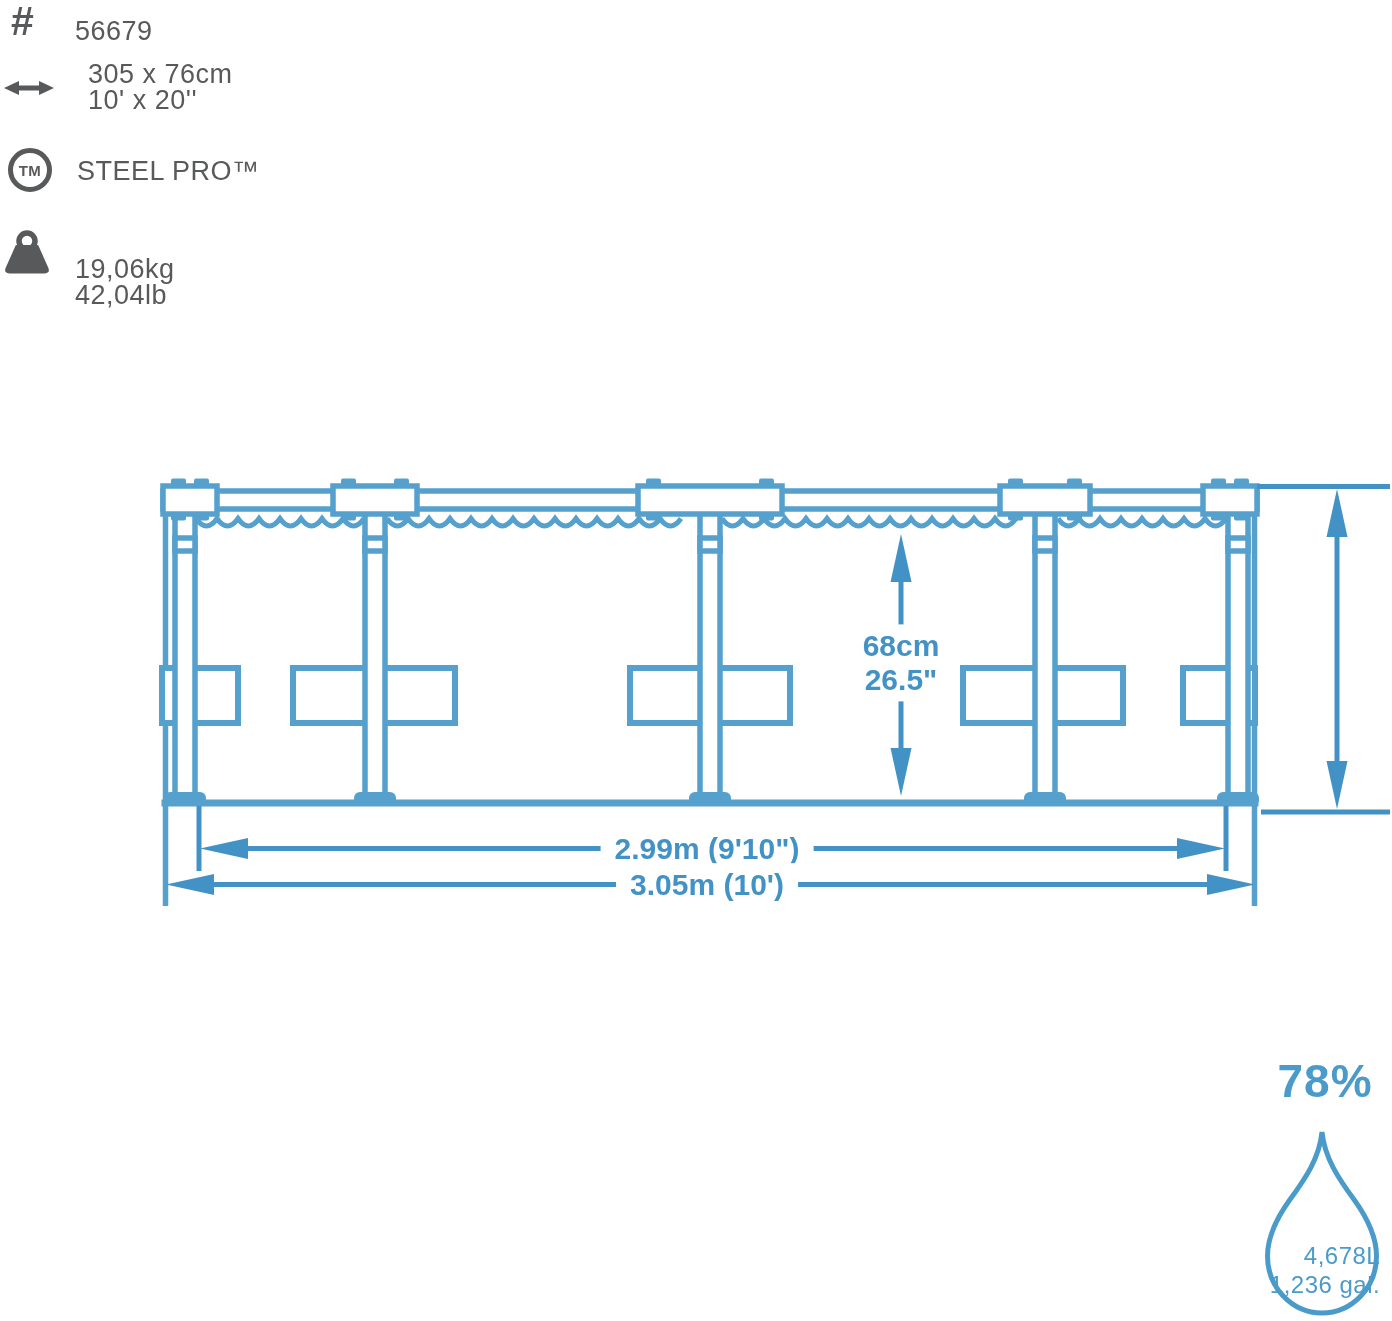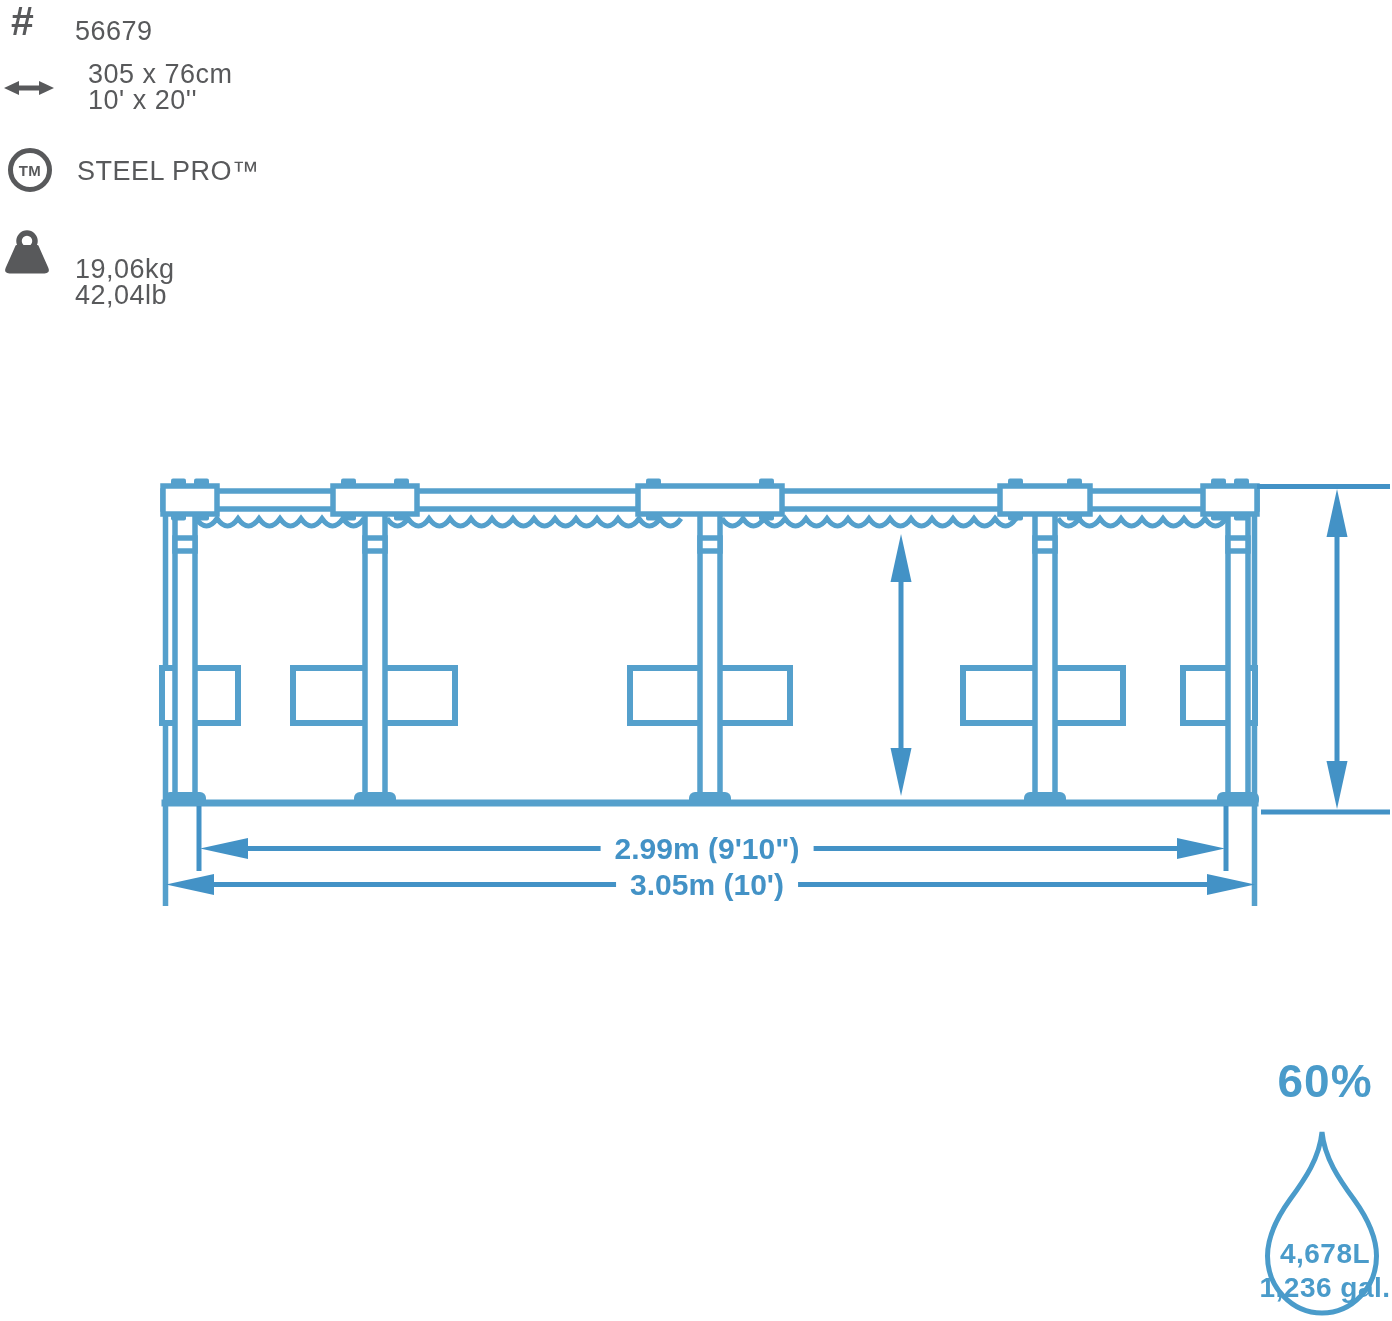--- a/index.html
+++ b/index.html
@@ -53,26 +53,25 @@
     transform:translate(-50%,-50%);
     color:var(--accent);
     font-weight:700;
     font-size:46px;
     letter-spacing:1px;
   }
   .vol{
     position:absolute;
     transform:translate(-50%,-50%);
     color:var(--accent);
-    font-size:28px;
+    font-size:24px;
     line-height:1.2;
     letter-spacing:.5px;
-    text-align:center;
+    text-align:right;
     white-space:nowrap;
-    font-weight:bold;
   }
 </style>
 </head>
 <body>
 
 <div class="page">
 
   <svg id="pool-svg" width="1392" height="1321" viewBox="0 0 1392 1321">
 
     <g>
@@ -175,25 +174,29 @@
   </div>
 
   <div class="tm-badge">TM</div>
   <div class="spec" style="left:77px;top:158px;">STEEL PRO™</div>
 
   <div class="spec" style="left:75px;top:228px;margin-top:28px;">
     <div>19,06kg</div>
     <div>42,04lb</div>
   </div>
 
+  <div class="dim" style="left:901px;top:663px;">
+    <div>68cm</div>
+    <div>26.5"</div>
+  </div>
 
 
   <div class="dim" style="left:707px;top:849px;">2.99m (9'10")</div>
 
   <div class="dim" style="left:707px;top:885px;">3.05m (10')</div>
 
-  <div class="pct" style="left:1325px;top:1081px;">60%</div>
+  <div class="pct" style="left:1325px;top:1081px;">78%</div>
   <div class="vol" style="left:1325px;top:1271px;">
     <div>4,678L</div>
     <div>1,236 gal.</div>
   </div>
 
 </div>
 
 </body></html>

